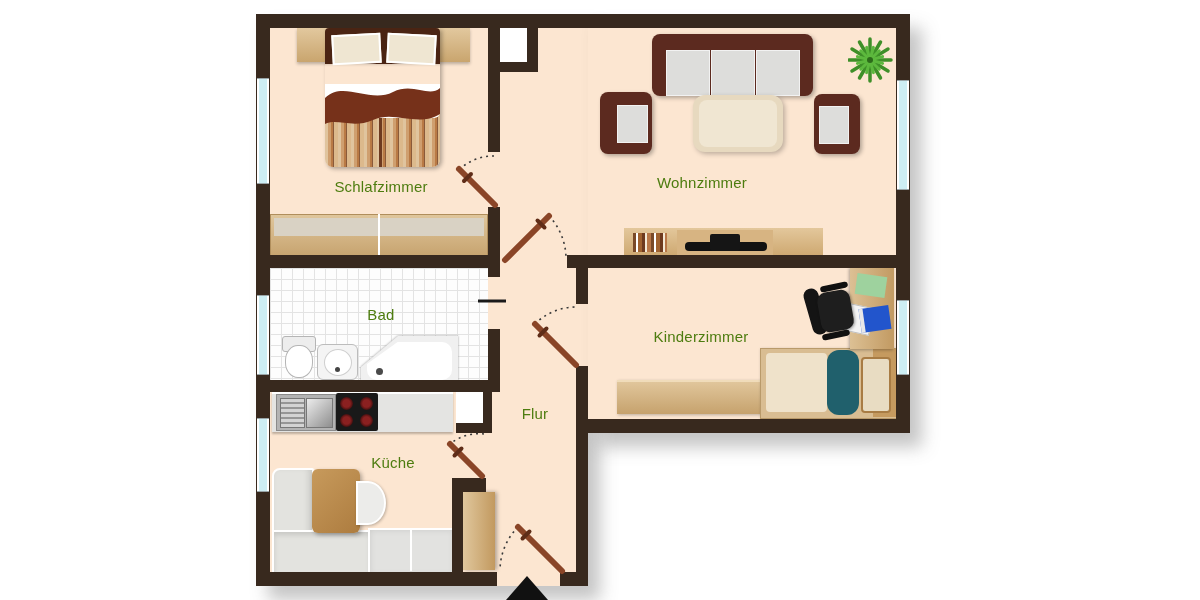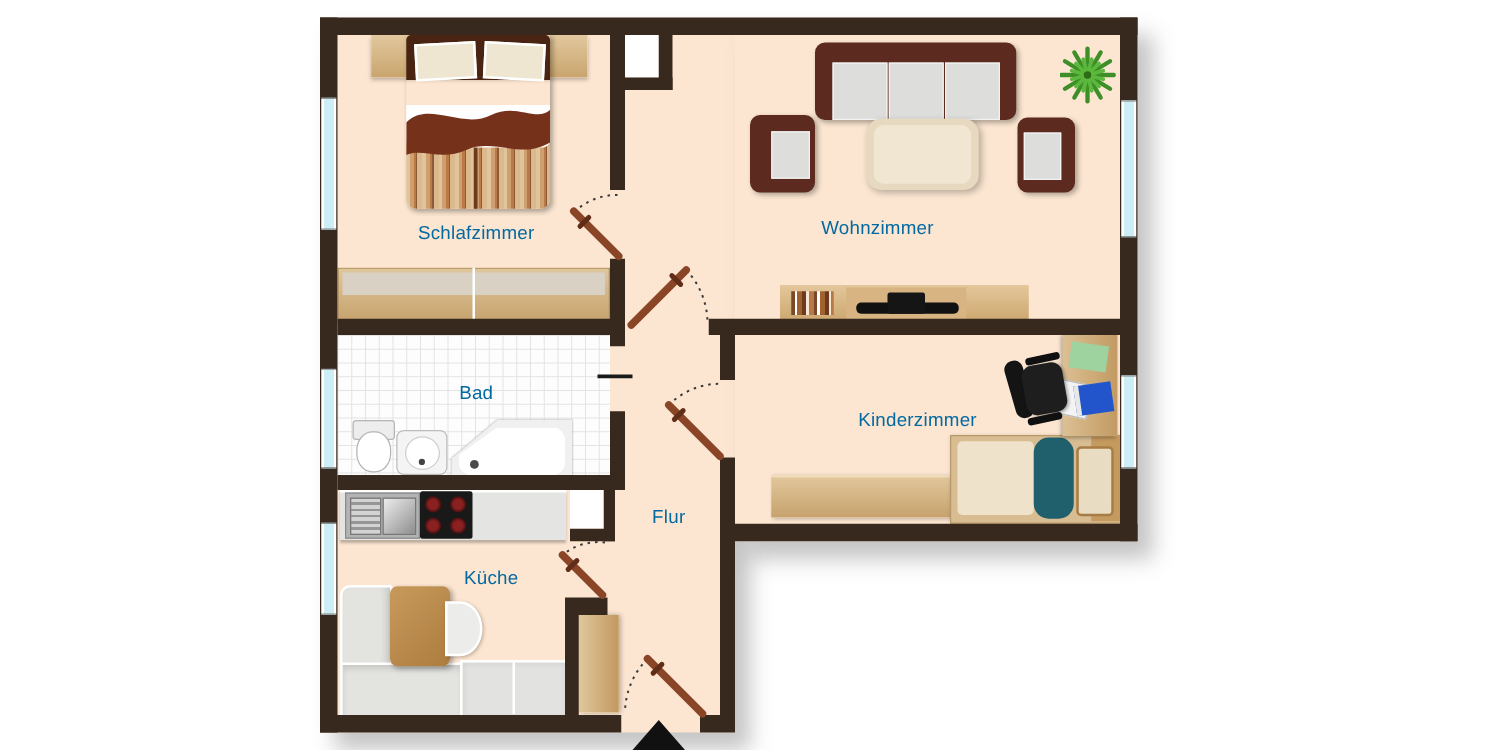--- a/index.html
+++ b/index.html
@@ -3,21 +3,21 @@
 <meta charset="utf-8">
 <style>
   html,body{margin:0;padding:0;background:#ffffff;}
   #canvas{position:relative;width:1200px;height:600px;background:#ffffff;overflow:hidden;
           font-family:"Liberation Sans",sans-serif;}
   .bldg{position:absolute;background:#fce6d1;box-shadow:12px 14px 16px rgba(90,90,90,.35);}
   .wall{position:absolute;background:#38291e;}
   .shaft{position:absolute;background:#ffffff;}
   .win{position:absolute;background:linear-gradient(90deg,#ffffff 0 2px,#cdeef4 2px 10px,#ffffff 10px 12px);
        border-top:1px solid #9aa5a8;border-bottom:1px solid #9aa5a8;}
-  .label{position:absolute;color:#0369a1;font-size:15px;text-align:center;letter-spacing:.2px;}
+  .label{position:absolute;color:#4d7c0f;font-size:15px;text-align:center;letter-spacing:.2px;}
   .wood{background:linear-gradient(180deg,#e2c89e,#c9a56e);}
   .tile{position:absolute;background-color:#fdfdfd;
         background-image:linear-gradient(#e3e3e3 1px,transparent 1px),linear-gradient(90deg,#e3e3e3 1px,transparent 1px);
         background-size:11px 11px;}
   .abs{position:absolute;}
   .darkseat{background:#5c2a1f;border-radius:8px;}
   .cushion{background:#dddddb;border:1px solid #f2f2f2;}
   svg.overlay{position:absolute;left:0;top:0;pointer-events:none;}
 </style>
 </head>
@@ -206,17 +206,17 @@
       <path d="M529.5,531.5 L522.5,538.5"></path>
     </g>
     <path d="M478,301 L506,301" stroke="#1a1a1a" stroke-width="3"></path>
   </svg>
 
   <div class="abs" style="left:506px;top:576px;width:0;height:0;border-left:21px solid transparent;border-right:21px solid transparent;border-bottom:24px solid #111;"></div>
 
   <div class="label" style="left:320px;top:178px;width:122px;">Schlafzimmer</div>
   <div class="label" style="left:642px;top:174px;width:120px;">Wohnzimmer</div>
   <div class="label" style="left:351px;top:306px;width:60px;">Bad</div>
-  <div class="label" style="left:674px;top:328px;width:120px;">Kinderzimmer</div>
+  <div class="label" style="left:641px;top:328px;width:120px;">Kinderzimmer</div>
   <div class="label" style="left:505px;top:405px;width:60px;">Flur</div>
   <div class="label" style="left:363px;top:454px;width:60px;">Küche</div>
 
 </div>
 
 </body></html>

